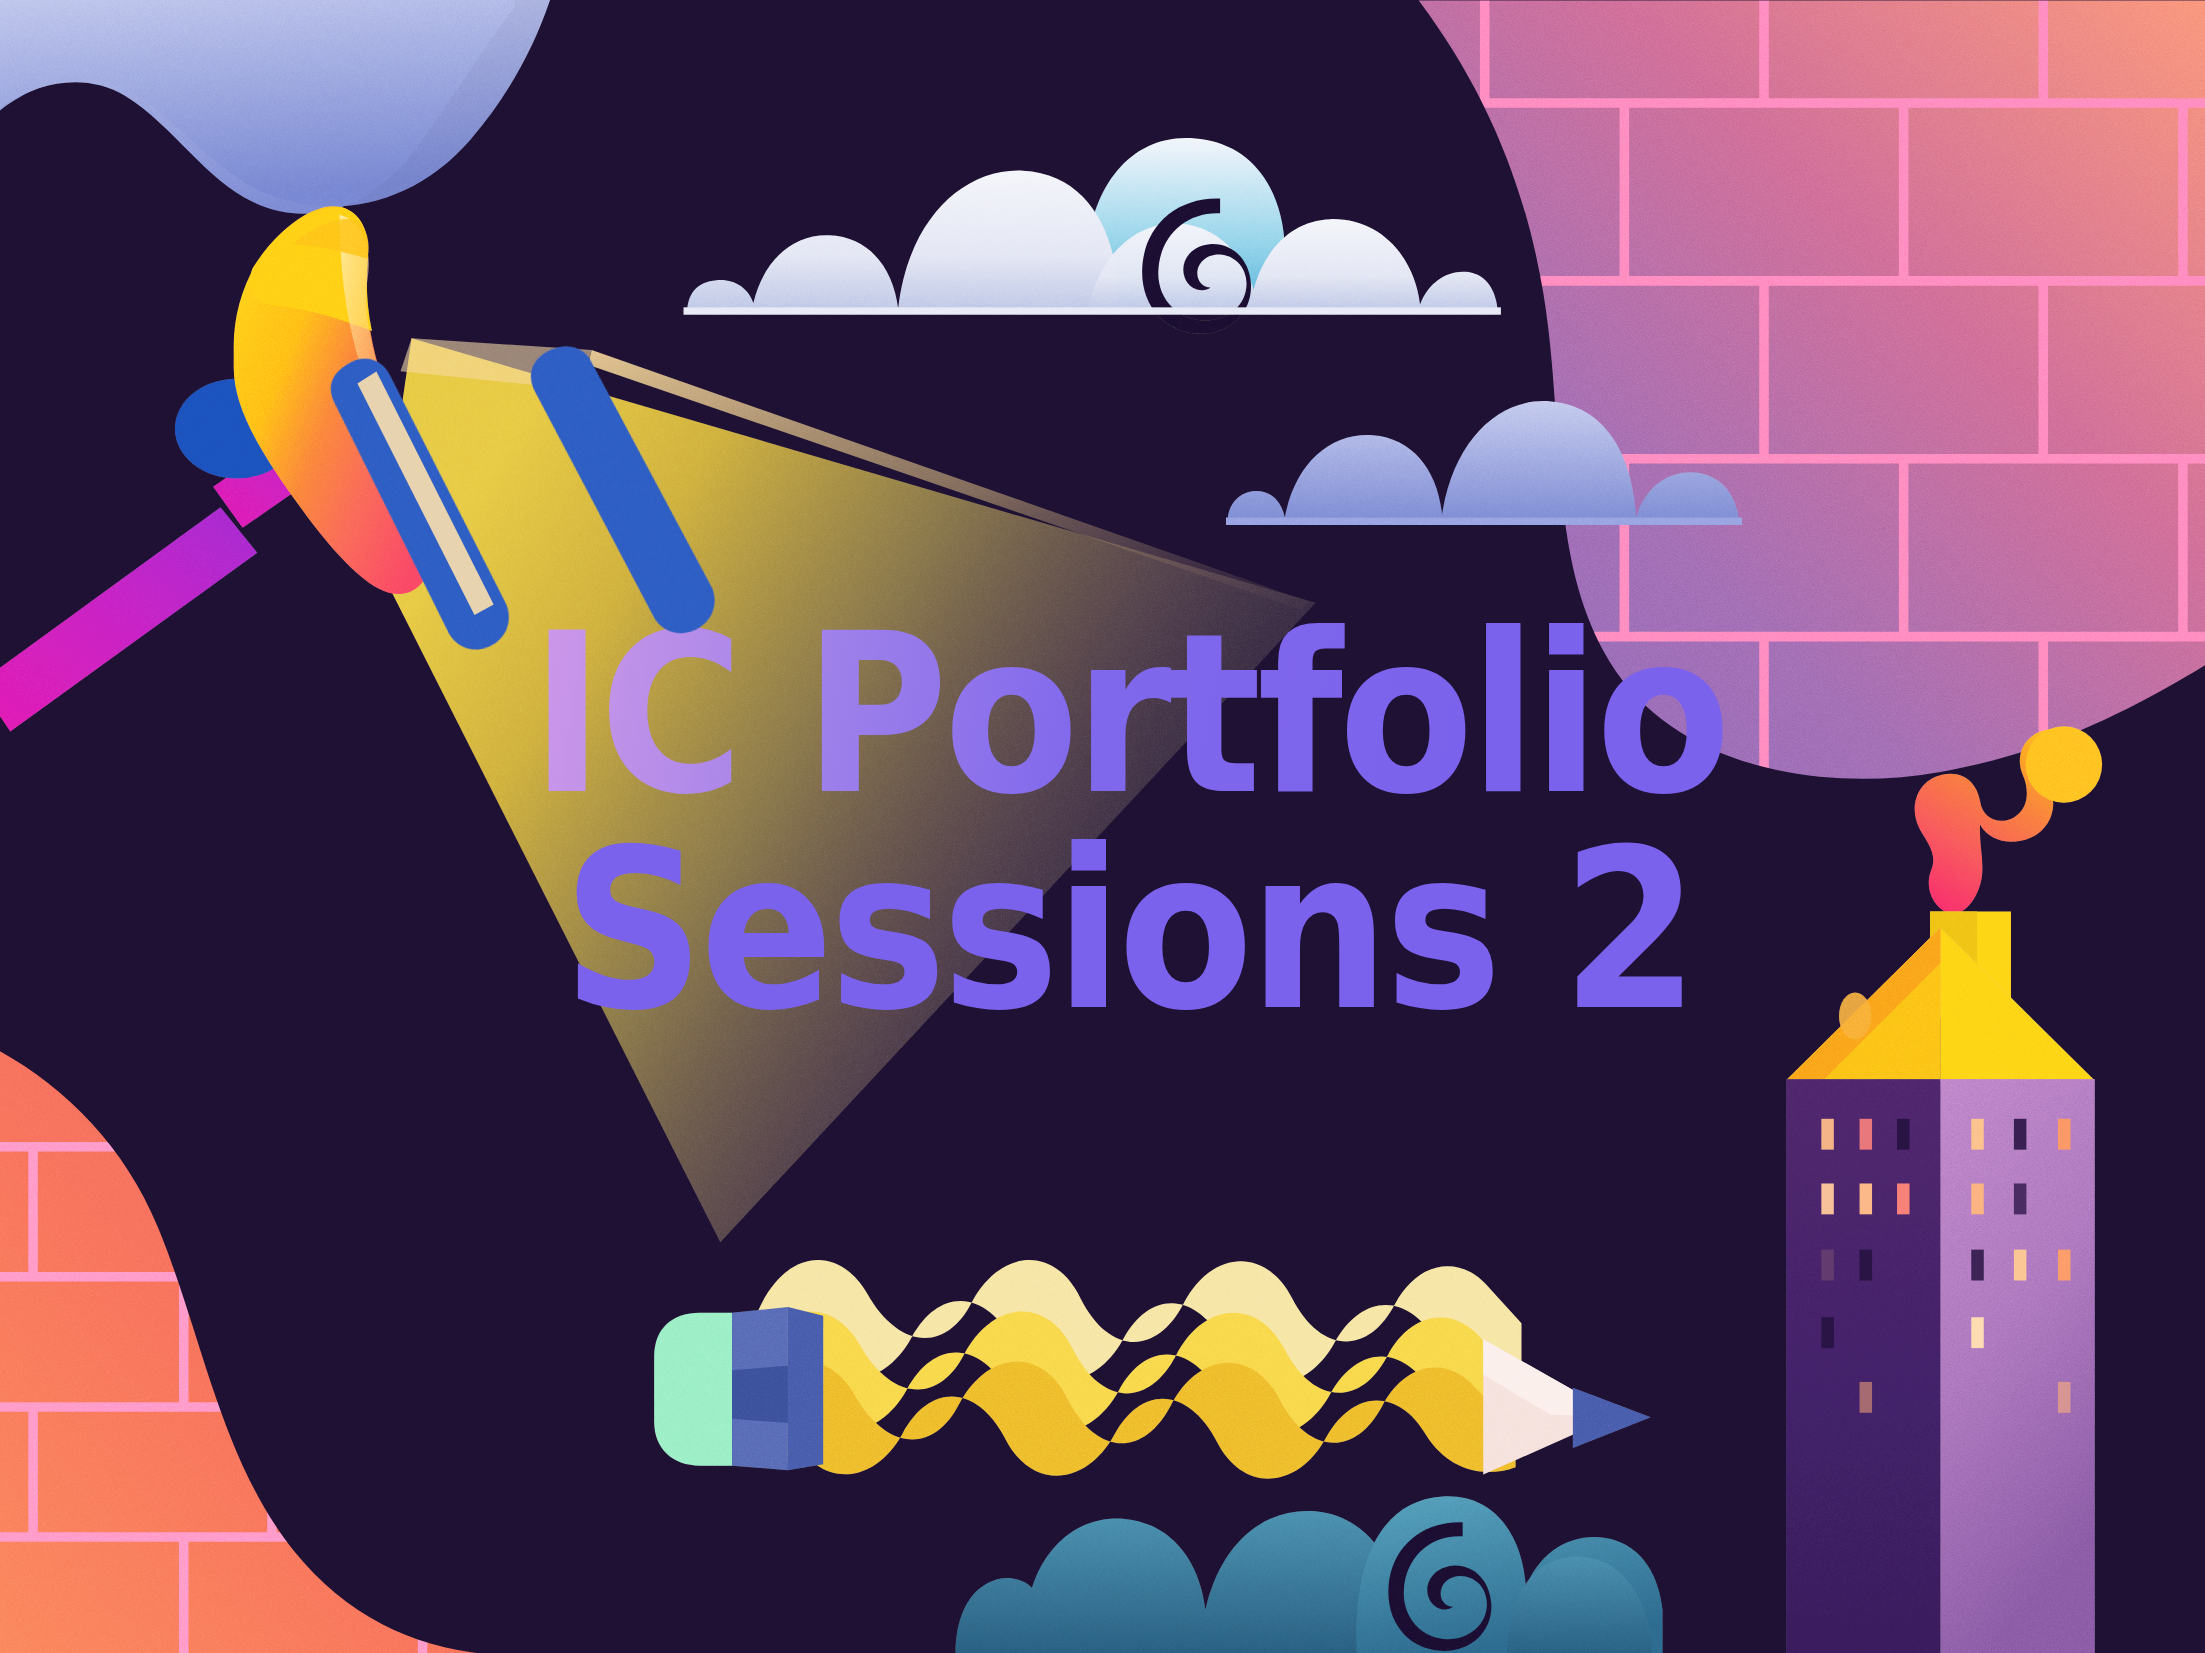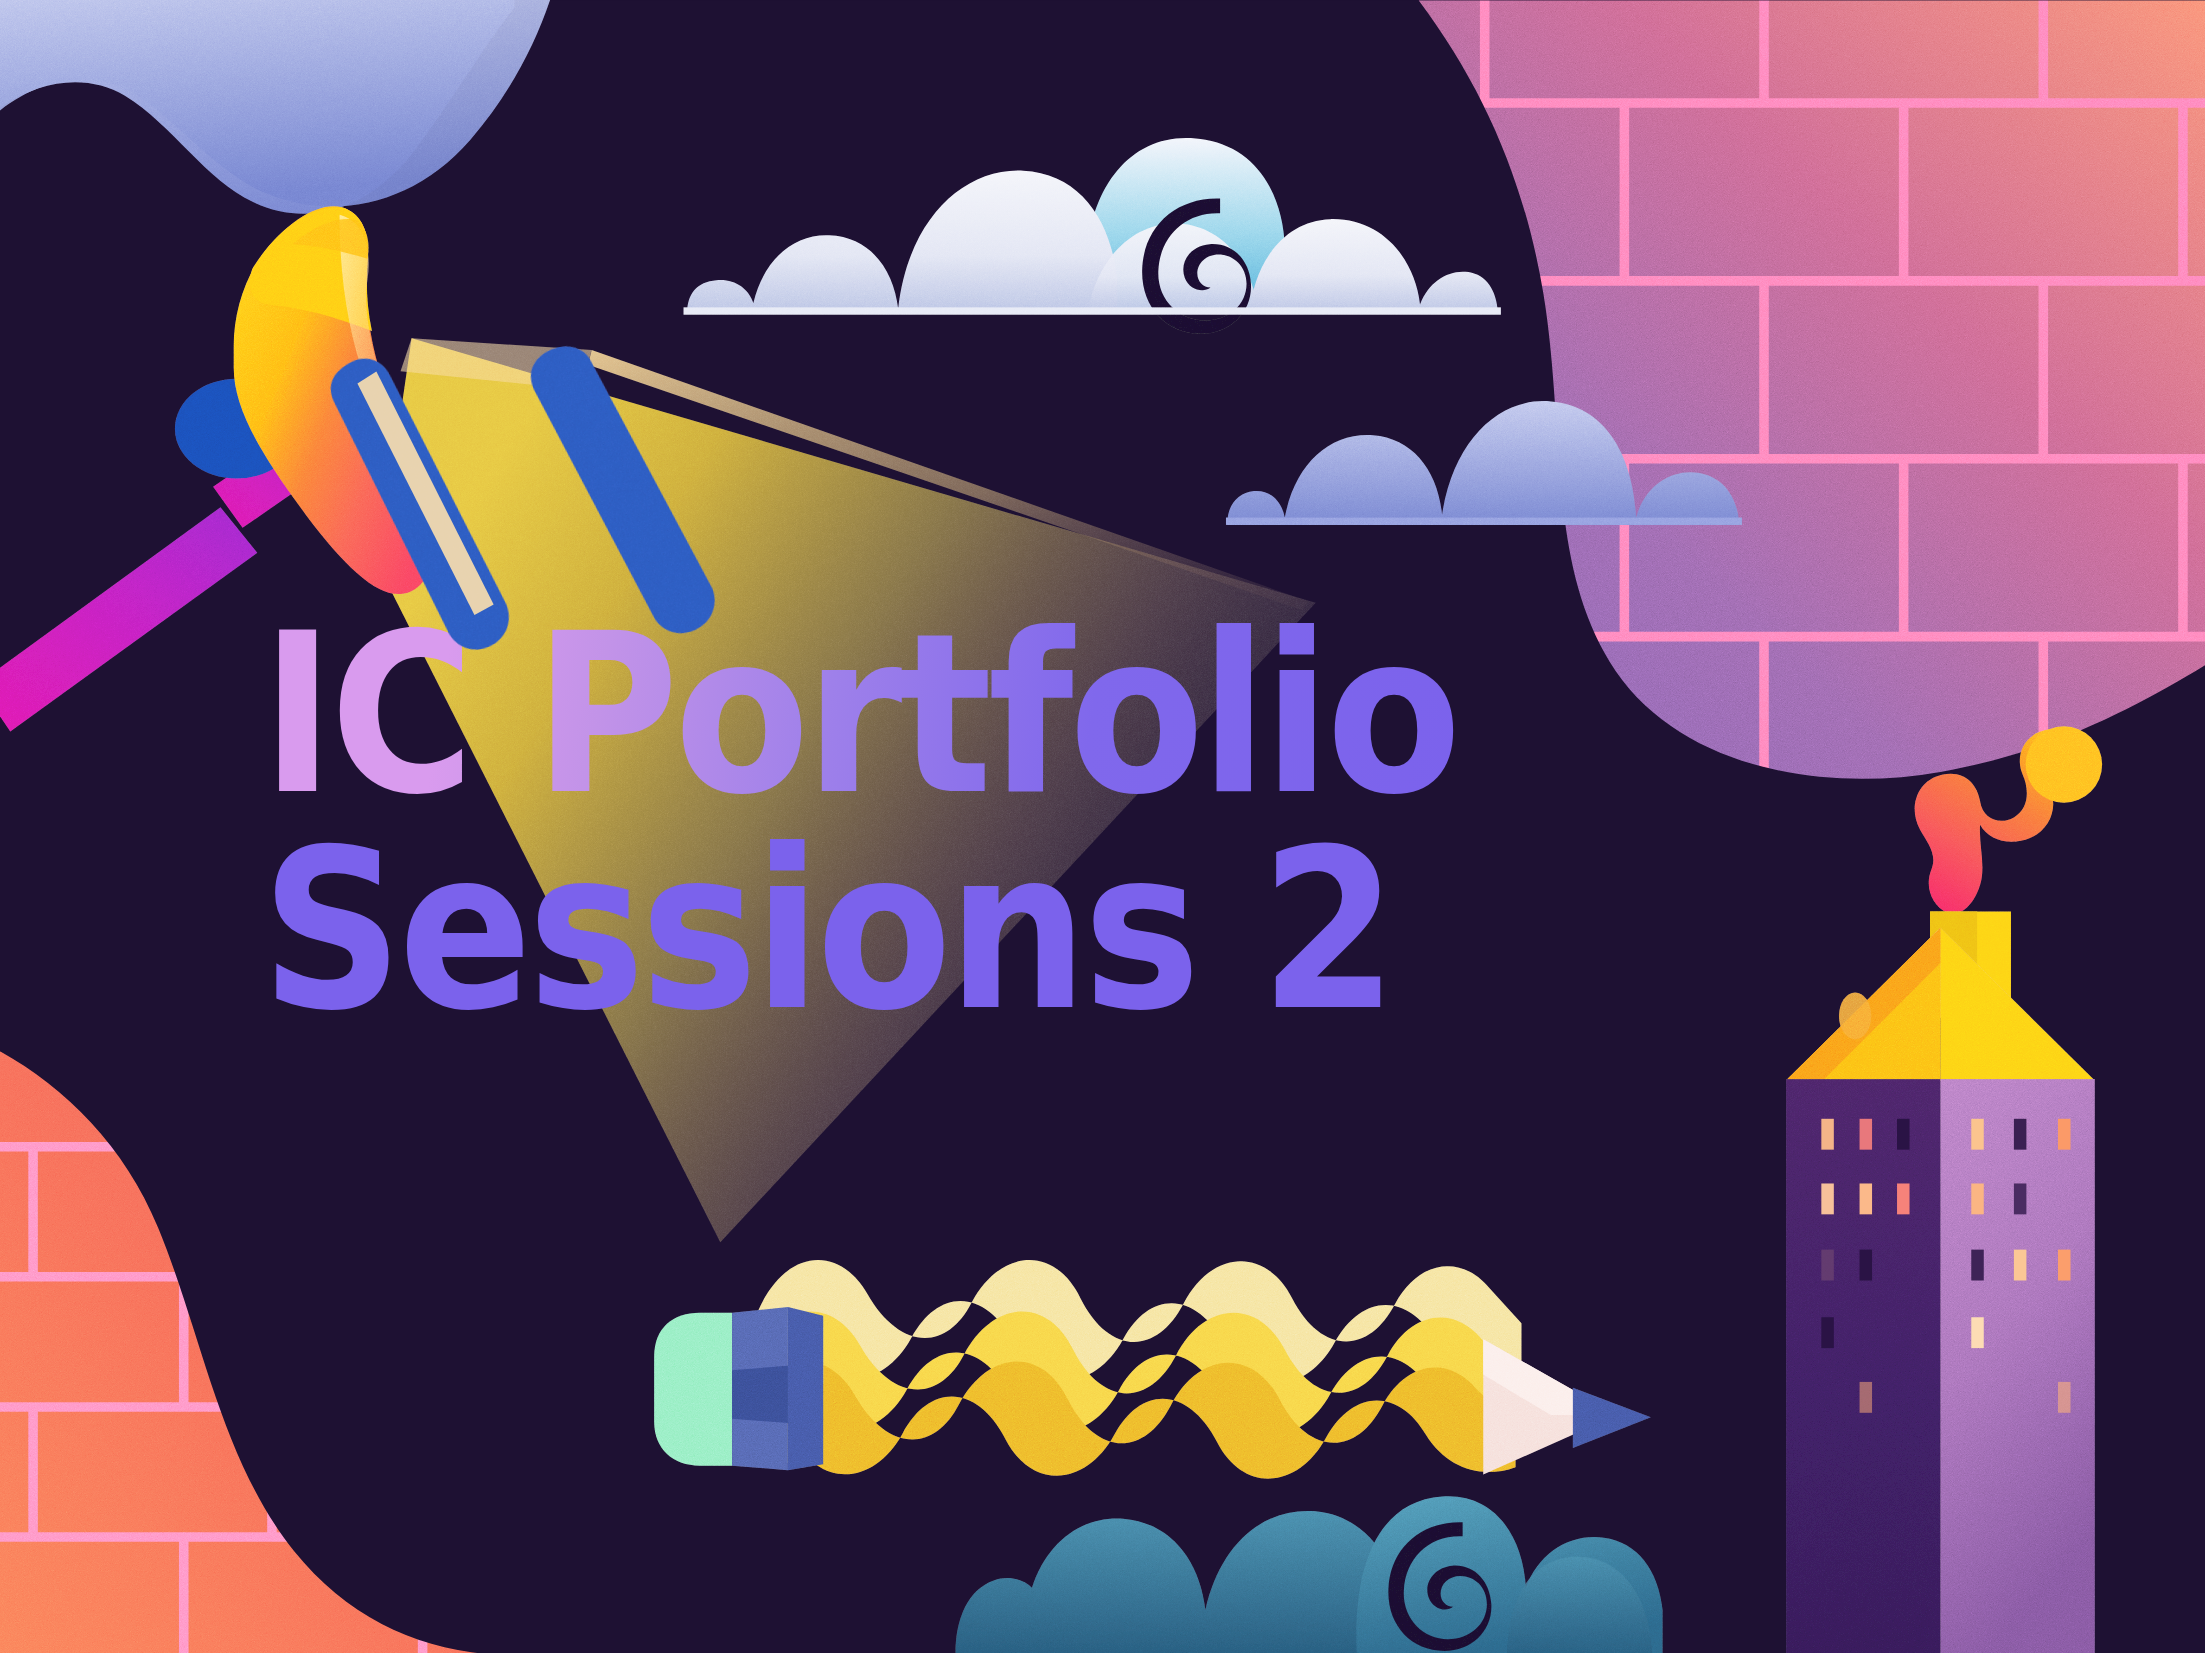--- a/index.html
+++ b/index.html
@@ -3,20 +3,21 @@
 <meta charset="utf-8">
 <title>IC Portfolio Sessions 2</title>
 <style>
   html,body{margin:0;padding:0;background:#120b24;}
   #stage{
     position:relative;
     width:2205px;height:1654px;
     overflow:hidden;
     background:#1E1133;
     font-family:"Liberation Sans", sans-serif;
+    text-align:center;
   }
   .layer{position:absolute;top:0;left:0;width:2205px;height:1654px;}
   svg.layer{display:block;}
 
   
   #title-block{
     position:absolute;
     left:261px; top:610px;
     width:1735px;
     z-index:40;

